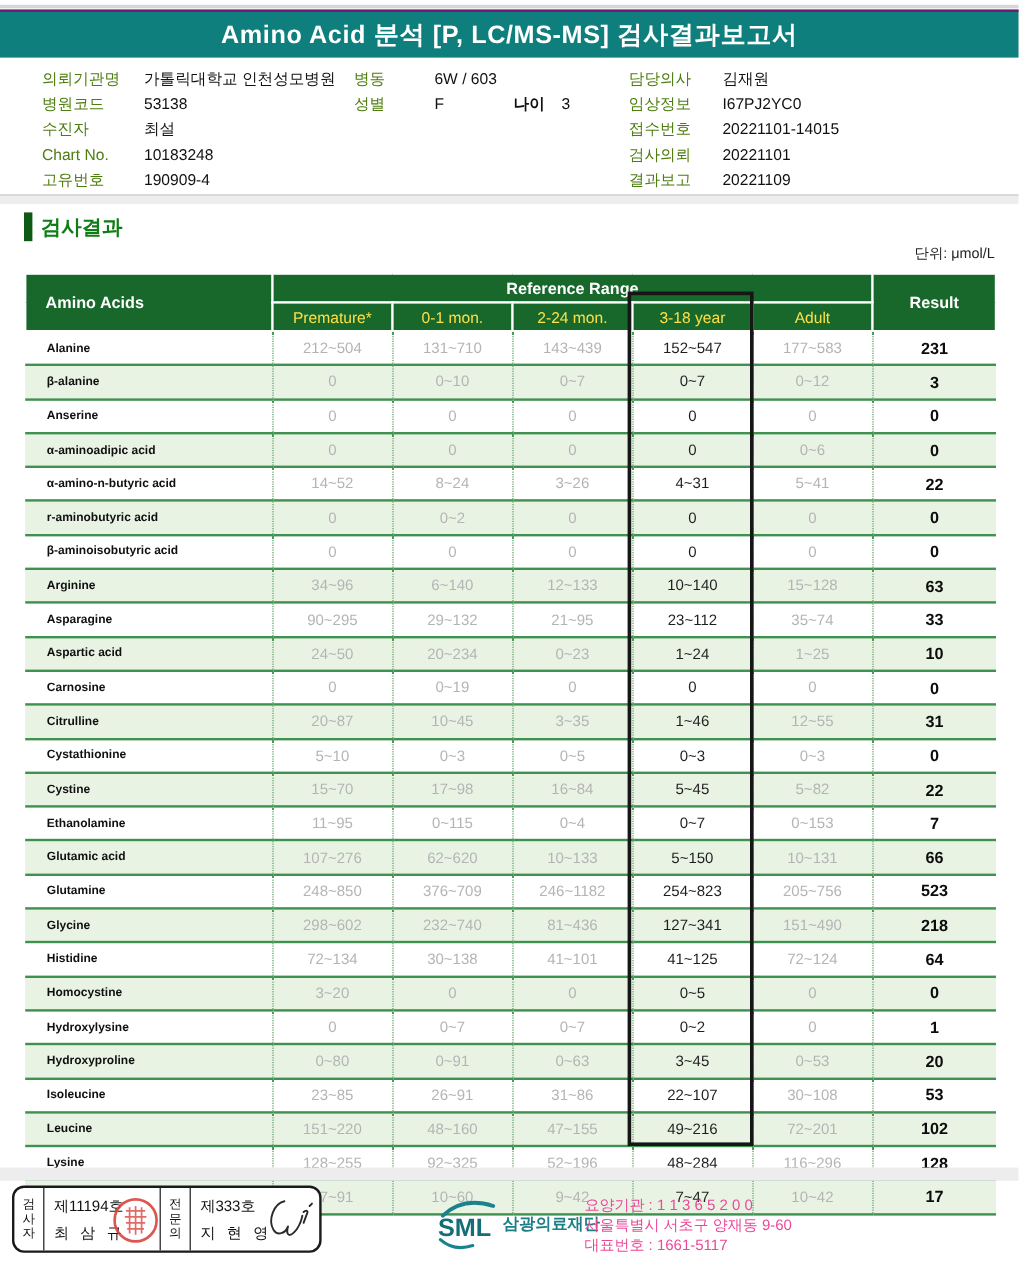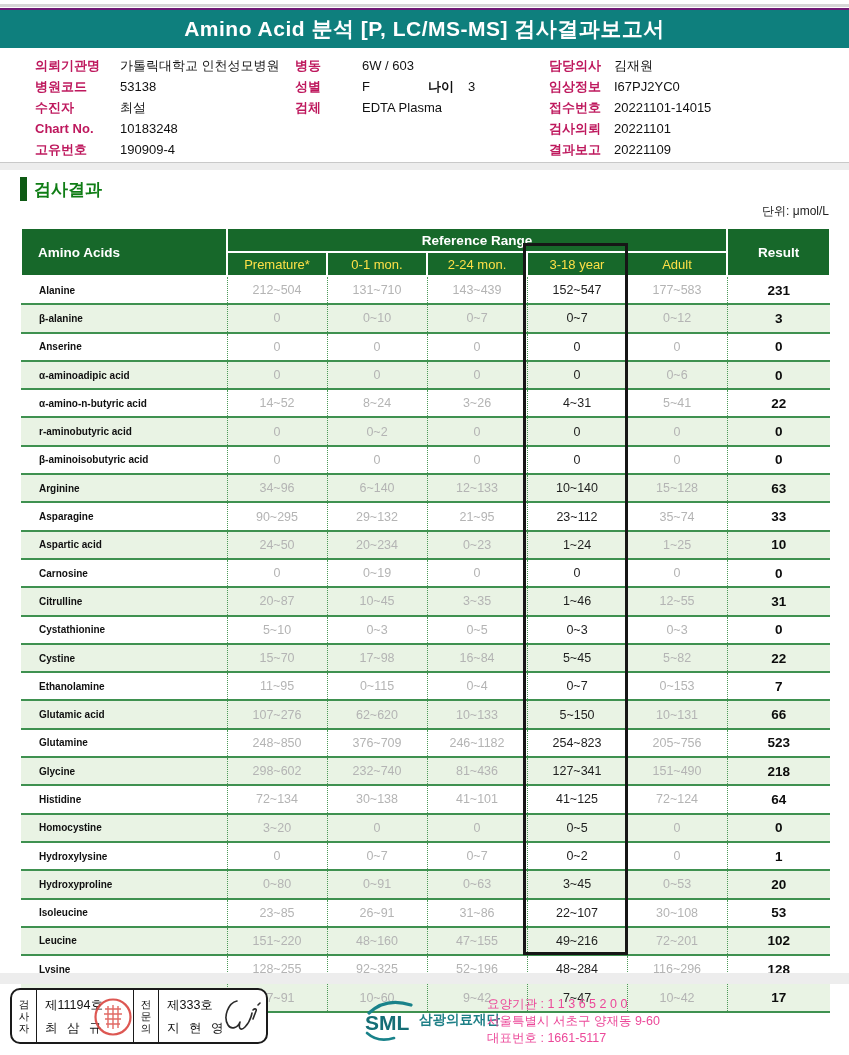--- a/index.html
+++ b/index.html
@@ -17,23 +17,23 @@
     position:absolute; top:8px; left:0; width:100%; height:40px;
     background:#0e7f7d; border-top:2px solid #701a75; box-sizing:border-box;
     display:flex; align-items:center; justify-content:center;
   }
   .titlebar h1 { margin:0; color:#fff; font-size:21px; font-weight:bold; letter-spacing:.5px; }
 
   .info { position:absolute; top:55px; left:0; width:100%; height:105px; font-size:13px; }
   .icol { position:absolute; top:0; }
   .icol.c1 { left:35px; }
   .icol.c2 { left:295px; }
-  .icol.c3 { left:536px;text-align:center; }
+  .icol.c3 { left:524px; }
   .irow { height:21px; display:flex; align-items:center; white-space:nowrap; }
-  .ilabel { font-weight:bold; color:#be185d; }
+  .ilabel { font-weight:normal; color:#4d7c0f; }
   .c1 .ilabel { width:85px; }
   .c2 .ilabel { width:67px; }
   .c3 .ilabel { width:78px; }
   .sexval { width:66px; }
   .agelabel { font-weight:bold; width:40px; }
 
   .divider { position:absolute; left:0; width:100%; background:#ededed; }
   .d1 { top:162px; height:8px; border-top:1px solid #c9c9c9; box-sizing:border-box; }
   .d2 { top:973px; height:11px; }
 
@@ -121,24 +121,20 @@
     <div class="icol c2">
       <div class="irow">
         <span class="ilabel">병동</span>
         <span class="ival">6W / 603</span>
       </div>
       <div class="irow">
         <span class="ilabel">성별</span>
         <span class="ival sexval">F</span>
         <span class="agelabel">나이</span>
         <span class="ival">3</span>
-      </div>
-      <div class="irow">
-        <span class="ilabel">검체</span>
-        <span class="ival">EDTA Plasma</span>
       </div>
     </div>
 
     <div class="icol c3">
       <div class="irow">
         <span class="ilabel">담당의사</span>
         <span class="ival">김재원</span>
       </div>
       <div class="irow">
         <span class="ilabel">임상정보</span>

